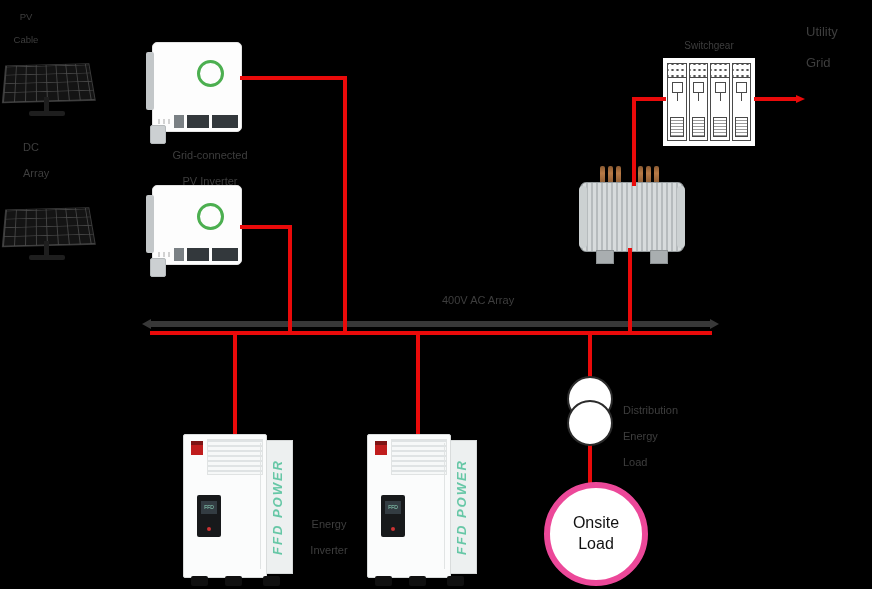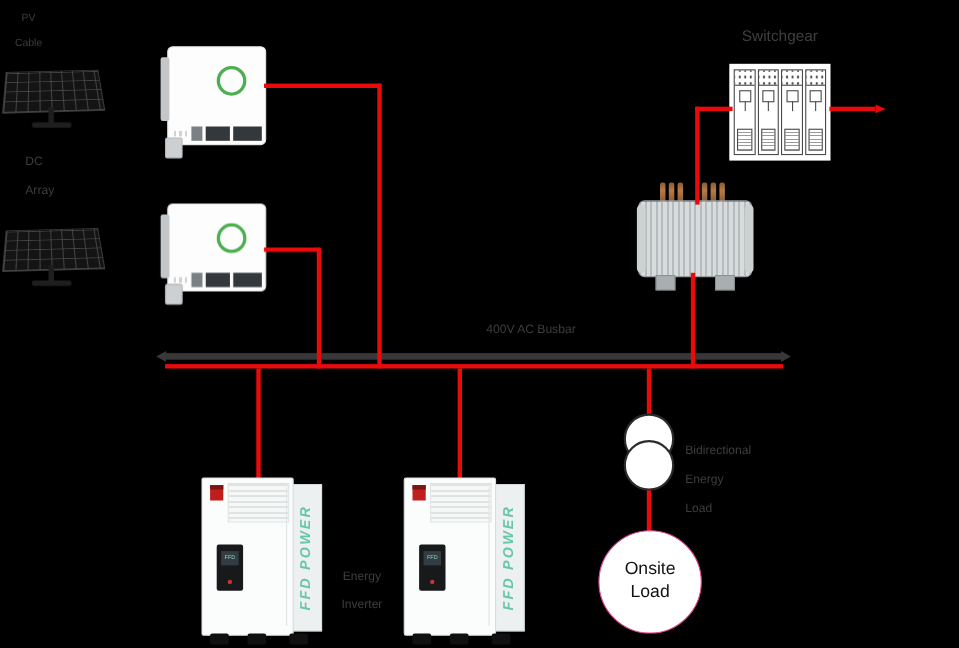--- a/index.html
+++ b/index.html
@@ -52,21 +52,21 @@
   .tx{position:absolute;left:580px;top:166px;width:102px;height:96px;}
   .tx .bush{position:absolute;top:0;display:flex;gap:3px;}
   .tx .bush i{display:block;width:5px;height:18px;background:linear-gradient(180deg,#8a5a32,#b87a46 40%,#8a5a32);border-radius:2px;}
   .tx .body{position:absolute;left:0;top:16px;width:102px;height:68px;border:1px solid #969c9e;border-radius:6px;
     background:repeating-linear-gradient(90deg,#b6bbbd 0 2px,#d7dbdc 2px 5px);}
   .tx .body::before,.tx .body::after{content:"";position:absolute;top:3px;bottom:3px;width:8px;background:#ccd1d2;border-radius:4px;}
   .tx .body::before{left:-2px;} .tx .body::after{right:-2px;}
   .tx .foot{position:absolute;top:84px;width:16px;height:12px;background:#a9aeb0;border:1px solid #8c9193;}
   
   .mcirc{position:absolute;width:46px;height:46px;border-radius:50%;background:#fff;border:2px solid #2b2b2b;box-sizing:border-box;}
-  .load{position:absolute;left:544px;top:482px;width:92px;height:92px;border-radius:50%;background:#fff;border:1px solid #ec4899;
+  .load{position:absolute;left:544px;top:482px;width:92px;height:92px;border-radius:50%;background:#fff;border:6px solid #ec4899;
     display:flex;flex-direction:column;align-items:center;justify-content:center;color:#111;font-size:16px;line-height:1.3;}
   
   .cab{position:absolute;width:110px;height:152px;}
   .cab .side{position:absolute;right:0;top:6px;width:30px;height:132px;background:#edf0f0;border:1px solid #d6d9d9;
     display:flex;align-items:center;justify-content:center;}
   .cab .brand{writing-mode:vertical-rl;transform:rotate(180deg);font-style:italic;font-weight:bold;
     font-size:13px;letter-spacing:2px;color:#66c7a6;}
   .cab .front{position:absolute;left:0;top:0;width:82px;height:142px;background:#fbfcfc;border:1px solid #d9dcdc;border-radius:2px;}
   .cab .ebtn{position:absolute;left:7px;top:6px;width:12px;height:14px;background:#c01d1d;border-top:4px solid #7e1414;box-sizing:border-box;}
   .cab .louver{position:absolute;left:23px;top:4px;width:54px;height:34px;border:1px solid #e0e3e3;
@@ -80,28 +80,36 @@
 </style>
 </head>
 <body>
 
 <div id="stage">
 
   <div class="abs dim center" style="left:4px;top:0;width:44px;font-size:9.5px;">
     <span>PV</span><br>
     <span>Cable</span>
   </div>
+  <div class="abs dim" style="left:806px;top:8px;width:60px;font-size:13px;line-height:1.2;">
+    <span>Utility</span><br>
+    <span>Grid</span>
+  </div>
   <div class="abs dim" style="left:23px;top:128px;">
     <span>DC</span><br>
     <span>Array</span>
   </div>
-  <div class="abs dim center" style="left:672px;top:24px;width:74px;font-size:14px;">Switchgear</div>
-  <div class="abs dim" style="left:442px;top:294px;width:130px;">400V AC Busbar</div>
+  <div class="abs dim center" style="left:150px;top:136px;width:120px;">
+    <span>Grid-connected</span><br>
+    <span>PV Inverter</span>
+  </div>
+  <div class="abs dim center" style="left:672px;top:40px;width:74px;font-size:10px;">Switchgear</div>
+  <div class="abs dim" style="left:442px;top:294px;width:130px;">400V AC Array</div>
   <div class="abs dim" style="left:623px;top:391px;width:90px;">
-    <span>Bidirectional</span><br>
+    <span>Distribution</span><br>
     <span>Energy</span><br>
     <span>Load</span>
   </div>
   <div class="abs dim center" style="left:300px;top:505px;width:58px;">
     <span>Energy</span><br>
     <span>Inverter</span>
   </div>
 
   <div class="pv" style="left:2px;top:50px;">
     <div class="sheet"></div>

